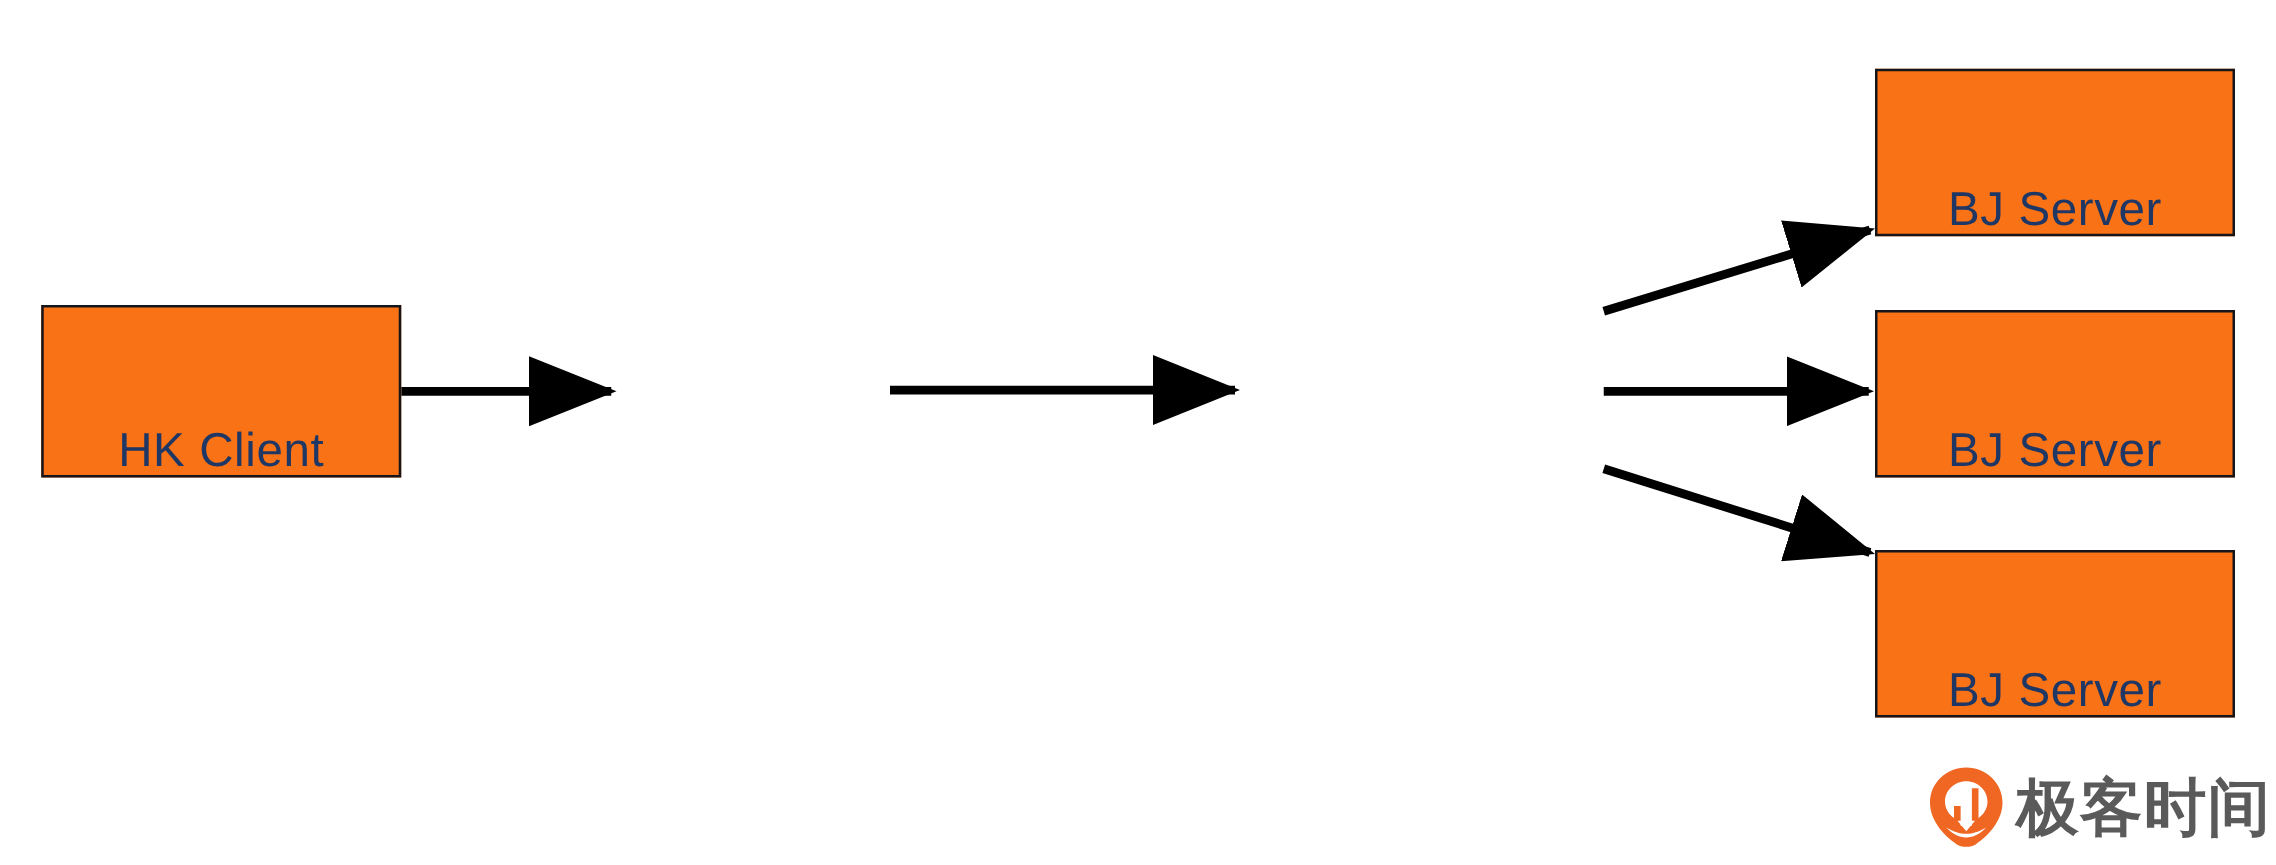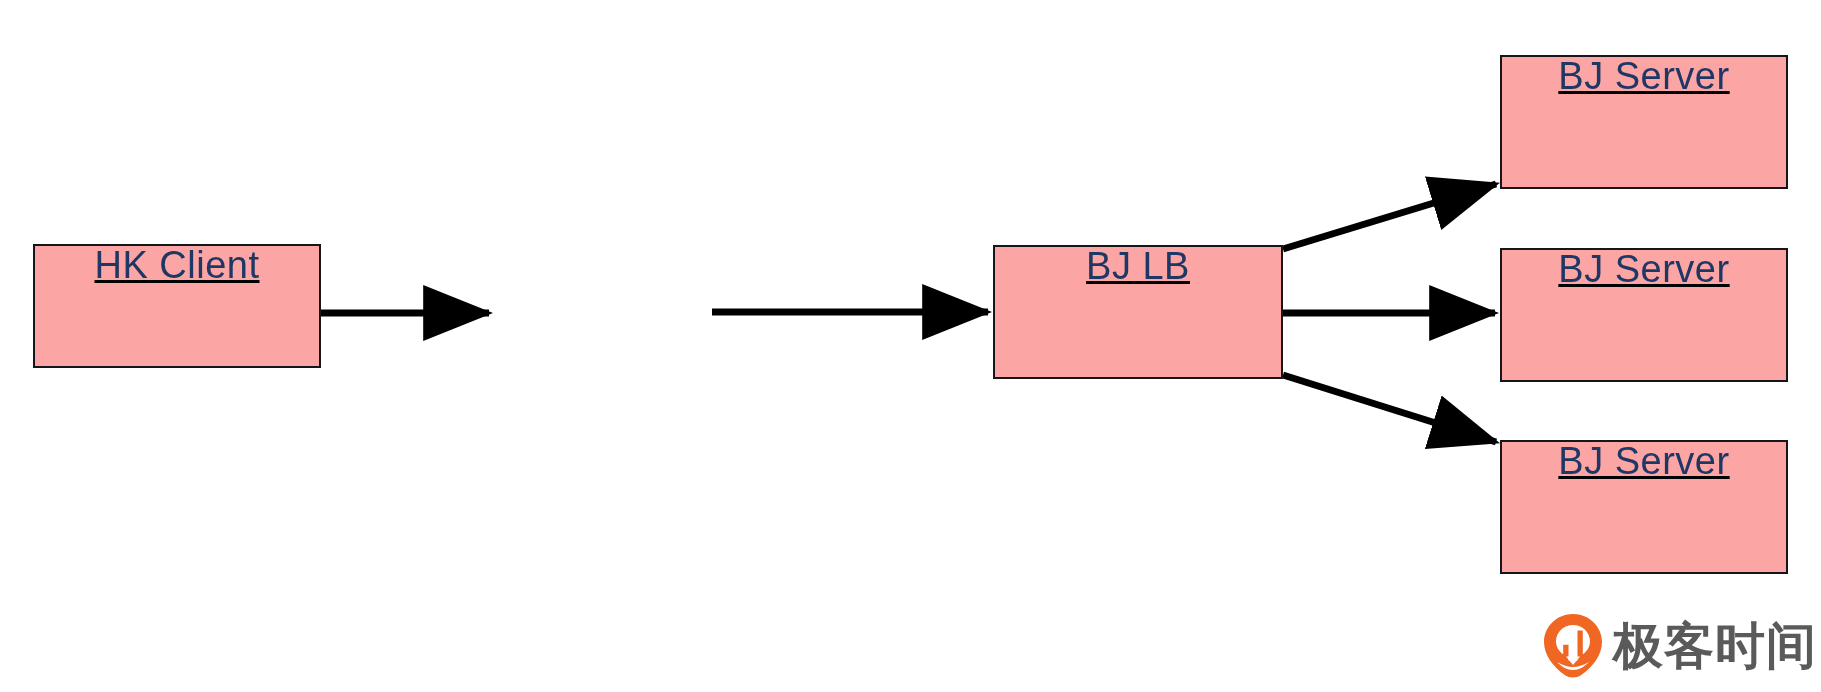--- a/index.html
+++ b/index.html
@@ -18,38 +18,37 @@
   #canvas {
     position: absolute;
     left: 0;
     top: 0;
     width: 1821px;
     height: 692px;
   }
   .node {
     position: absolute;
     box-sizing: border-box;
-    background: #fca5a5;
+    background: #f97316;
     border: 2px solid #16161a;
     display: flex;
-    align-items: flex-start;
+    align-items: flex-end;
     justify-content: center;
     z-index: 2;
-    text-decoration: underline;
   }
   .node-label {
     color: #1f3765;
     font-size: 38px;
     font-weight: 400;
     letter-spacing: 0.5px;
     line-height: 1;
     white-space: nowrap;
     font-family: "Liberation Sans", "DejaVu Sans", sans-serif;
   }
-  #node-hk-client { left: 33px;  top: 244px; width: 288px; height: 124px; }
+  #node-hk-client { left: 33px;  top: 244px; width: 288px; height: 138px; }
   #node-gz        { left: 494px; top: 245px; width: 218px; height: 135px; }
   #node-bj-lb     { left: 993px; top: 245px; width: 290px; height: 134px; }
   #node-server-1  { left: 1500px; top: 55px;  width: 288px; height: 134px; }
   #node-server-2  { left: 1500px; top: 248px; width: 288px; height: 134px; }
   #node-server-3  { left: 1500px; top: 440px; width: 288px; height: 134px; }
 
   .edge-layer {
     position: absolute;
     left: 0;
     top: 0;
@@ -116,23 +115,20 @@
     <g>
       <line x1="1283" y1="375" x2="1496" y2="442" stroke="#000000" stroke-width="7" marker-end="url(#arrowhead)"></line>
     </g>
   </svg>
 
   <div class="node" id="node-hk-client">
     <span class="node-label">HK Client</span>
   </div>
 
 
-  <div class="node" id="node-bj-lb">
-    <span class="node-label">BJ LB</span>
-  </div>
 
   <div class="node" id="node-server-1">
     <span class="node-label">BJ Server</span>
   </div>
 
   <div class="node" id="node-server-2">
     <span class="node-label">BJ Server</span>
   </div>
 
   <div class="node" id="node-server-3">

